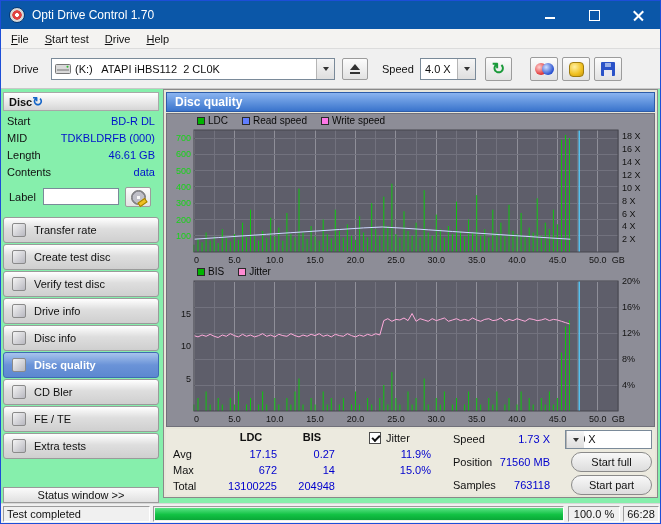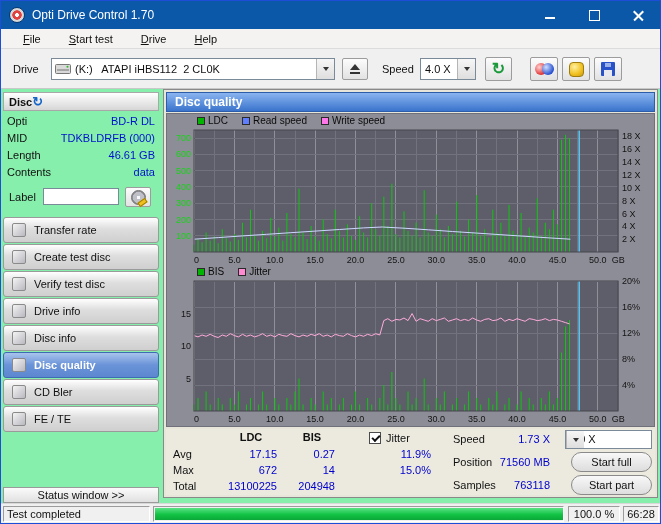--- a/index.html
+++ b/index.html
@@ -16,21 +16,21 @@
   .wbtn{width:44px;height:28px;display:flex;align-items:center;justify-content:center;cursor:default;}
   .g-min{width:10px;height:2px;background:#fff;margin-top:6px;}
   .g-max{width:9px;height:9px;border:1px solid #fff;}
   .g-close{position:relative;width:13px;height:13px;}
   .g-close::before,.g-close::after{content:"";position:absolute;left:0;top:6px;width:13px;height:1.5px;background:#fff;}
   .g-close::before{transform:rotate(45deg);}
   .g-close::after{transform:rotate(-45deg);}
   
   .menubar{position:absolute;left:0;top:28px;width:100%;height:20px;background:#f4f3f1;border-bottom:1px solid #dcdcdc;
            display:flex;align-items:center;padding-left:2px;box-sizing:border-box;}
-  .menu-item{display:inline-block;padding:2px 8px;font-size:11px;margin-left:12px;}
+  .menu-item{display:inline-block;padding:2px 8px;font-size:11px;}
   .menu-item::first-letter{text-decoration:underline;}
   
   .toolbar{position:absolute;left:0;top:48px;width:100%;height:40px;background:#f0f0f0;border-bottom:1px solid #c8c8c8;box-sizing:border-box;}
   .tlabel{position:absolute;top:14px;font-size:11px;}
   .combo{position:absolute;height:22px;background:#fff;border:1px solid #7a8a99;box-sizing:border-box;
          display:flex;align-items:center;font-size:11px;}
   .combo-text{flex:1;padding-left:4px;white-space:pre;overflow:hidden;}
   .combo-btn{width:17px;height:100%;background:linear-gradient(#f6f6f6,#dedede);border-left:1px solid #b5b5b5;
              display:flex;align-items:center;justify-content:center;}
   .arr{width:0;height:0;border-left:3.5px solid transparent;border-right:3.5px solid transparent;border-top:4.5px solid #333;}
@@ -176,21 +176,21 @@
       <span class="floppy"></span>
     </div>
   </div>
 
   <div class="disc-header">
     <span>Disc</span>
     <span class="hdr-refresh">↻</span>
   </div>
 
   <div class="info-row" style="top:114px">
-    <span class="il">Opti</span>
+    <span class="il">Start</span>
     <span class="iv">BD-R DL</span>
   </div>
   <div class="info-row" style="top:131px">
     <span class="il">MID</span>
     <span class="iv">TDKBLDRFB (000)</span>
   </div>
   <div class="info-row" style="top:148px">
     <span class="il">Length</span>
     <span class="iv">46.61 GB</span>
   </div>
@@ -229,20 +229,24 @@
     <span class="bicon"></span>
     <span>Disc quality</span>
   </div>
   <div class="side-btn" style="top:378px">
     <span class="bicon"></span>
     <span>CD Bler</span>
   </div>
   <div class="side-btn" style="top:405px">
     <span class="bicon"></span>
     <span>FE / TE</span>
+  </div>
+  <div class="side-btn" style="top:432px">
+    <span class="bicon"></span>
+    <span>Extra tests</span>
   </div>
 
   <div class="statuswin-btn">Status window &gt;&gt;</div>
 
   <div class="panel">
     <div class="panel-header">
       <span>Disc quality</span>
     </div>
     <div class="charts">
       <div class="legend" id="legend-top">

